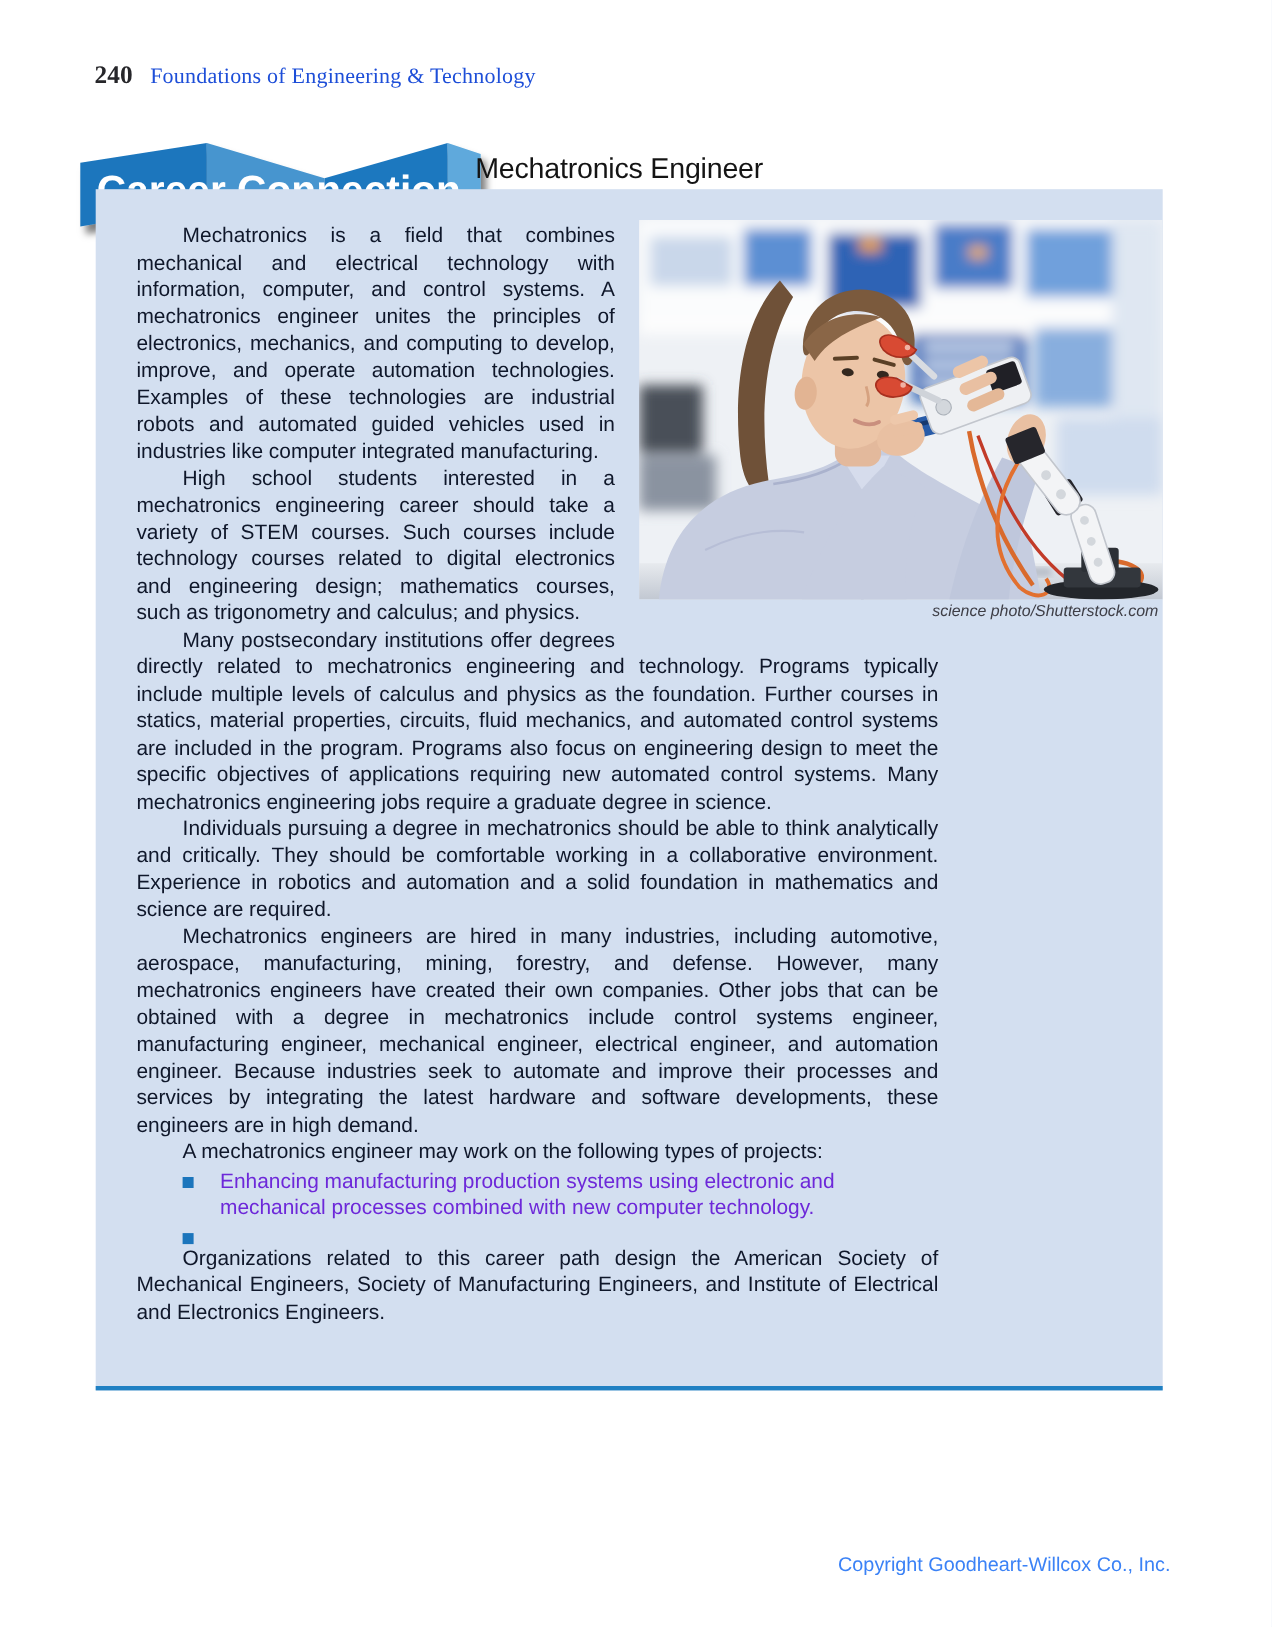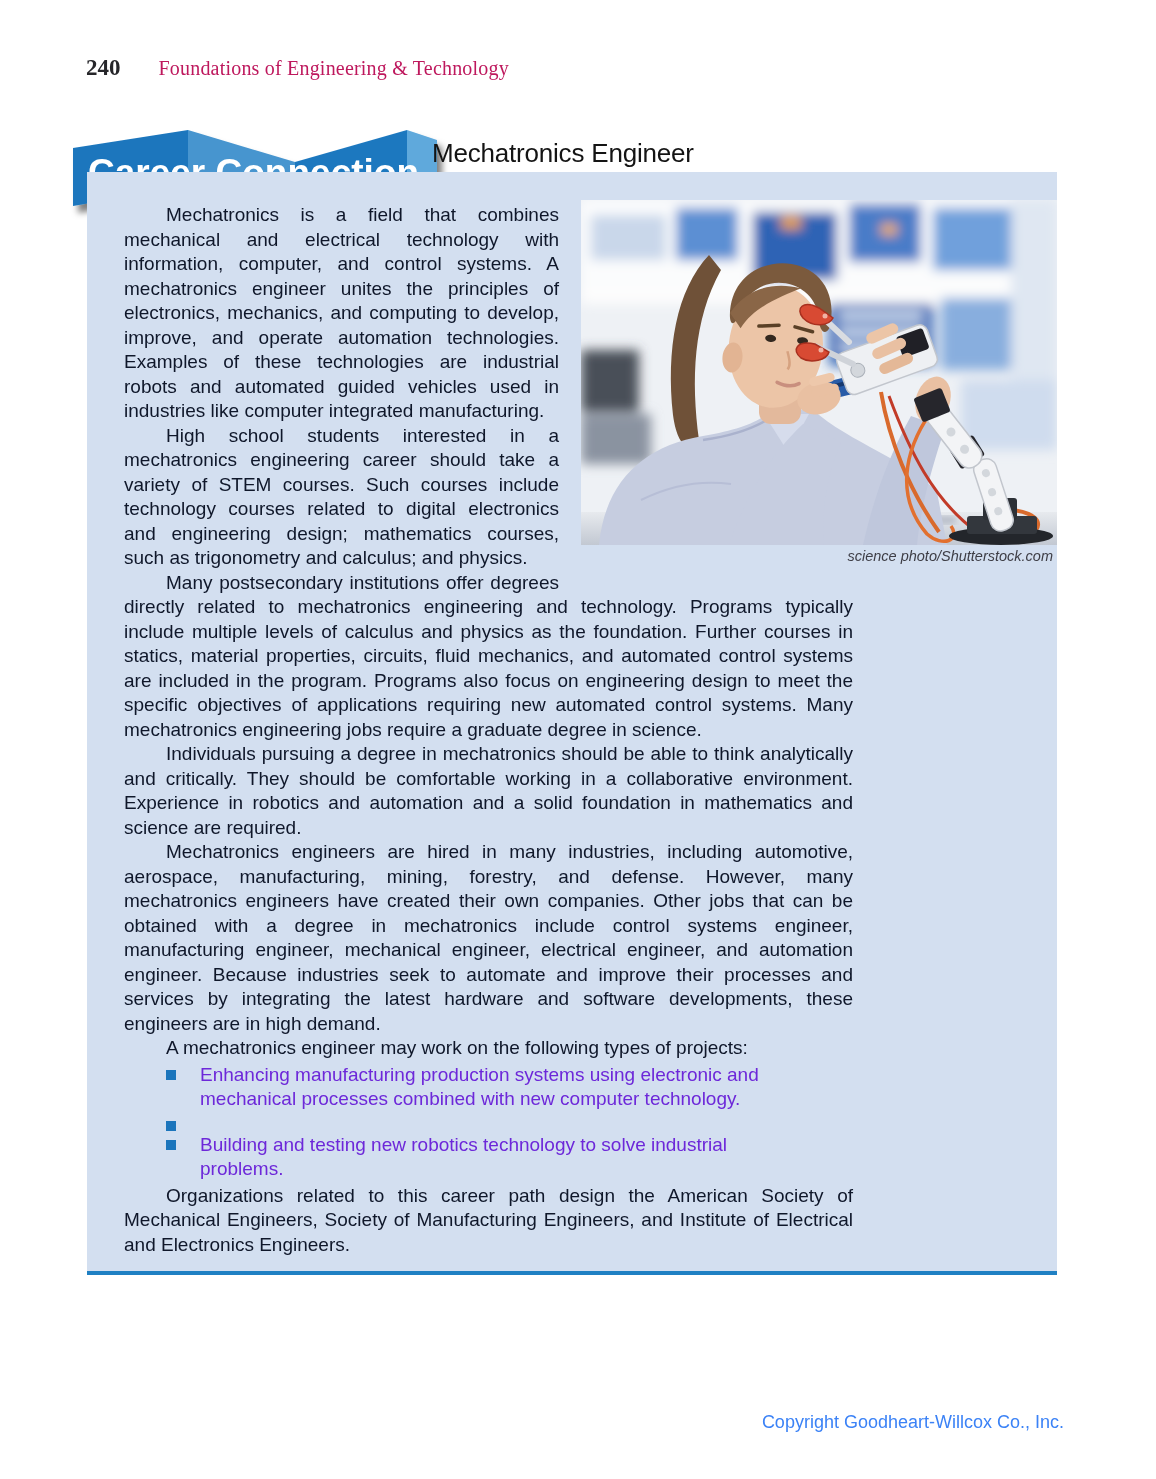--- a/index.html
+++ b/index.html
@@ -5,25 +5,25 @@
   * { margin:0; padding:0; box-sizing:border-box; }
   html,body { background:#ffffff; }
   body {
     width:1156px; height:1479px; position:relative; overflow:hidden;
     font-family:"Liberation Sans", sans-serif; color:#1d2126;
   }
 
   
   .running-head {
     position:absolute; left:86px; top:55px;
-    display:flex; align-items:baseline; gap:38px;
+    display:flex; align-items:baseline; gap:16px;
     font-family:"Liberation Serif", serif;
   }
   .folio { font-size:23px; font-weight:bold; color:#26262a; }
-  .book-title { font-size:20px; color:#be185d; letter-spacing:0.2px; }
+  .book-title { font-size:20px; color:#1d4ed8; letter-spacing:0.2px; }
 
   
   .ribbon-wrap { position:absolute; left:68px; top:120px; width:390px; height:110px; }
   .feature-title {
     position:absolute; left:432px; top:138px;
     font-size:26px; font-weight:normal; color:#141414; letter-spacing:-0.2px;
   }
 
   
   .panel {
@@ -248,22 +248,18 @@
   <p>A mechatronics engineer may work on the following types of projects:</p>
 
   <div class="bullet-list">
     <div class="bullet-item">
       <span class="bullet-square"></span>
       <span class="bullet-text">Enhancing manufacturing production systems using electronic and mechanical processes combined with new computer technology.</span>
     </div>
     <div class="bullet-item">
       <span class="bullet-square"></span>
     </div>
-    <div class="bullet-item">
-      <span class="bullet-square"></span>
-      <span class="bullet-text">Building and testing new robotics technology to solve industrial problems.</span>
-    </div>
   </div>
 
   <p>Organizations related to this career path design the American Society of Mechanical Engineers, Society of Manufacturing Engineers, and Institute of Electrical and Electronics Engineers.</p>
 </div>
 
 <div class="copyright">Copyright Goodheart-Willcox Co., Inc.</div>
 
 </body></html>

